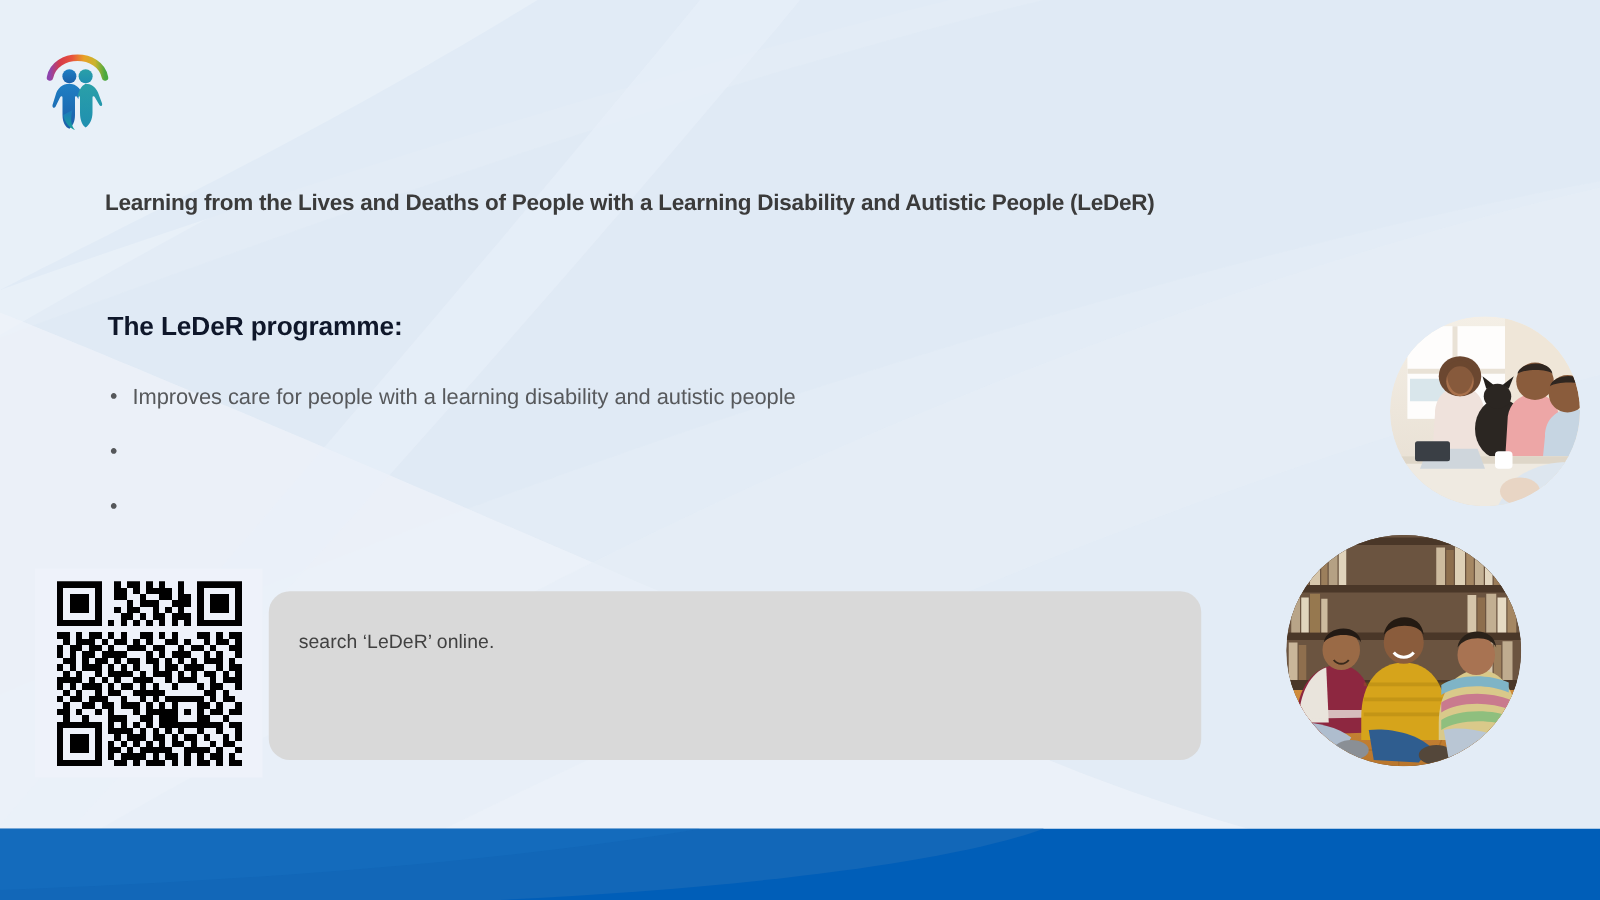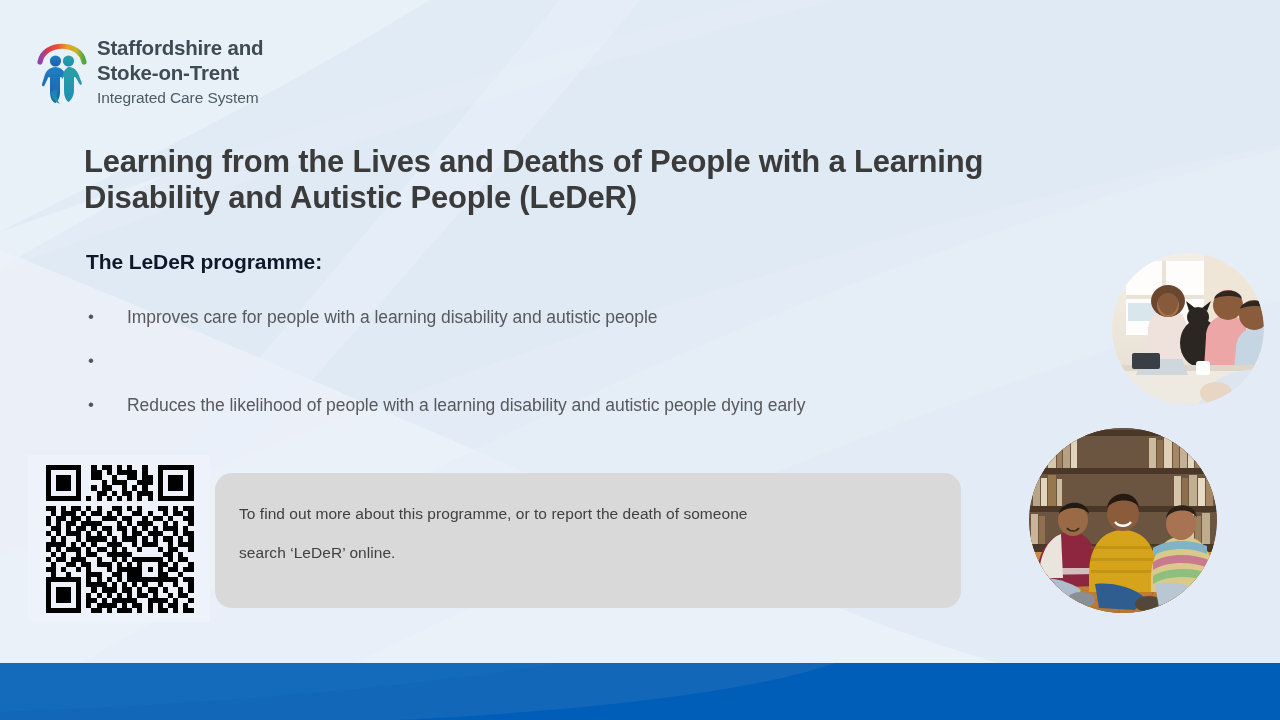--- a/index.html
+++ b/index.html
@@ -25,21 +25,21 @@
     line-height:25px; letter-spacing:-0.2px;
   }
   #logo-sub {
     font-size:15.5px; font-weight:400; color:#4e5a64;
     line-height:21px; margin-top:2px; letter-spacing:-0.1px;
   }
 
   
   #page-title {
     position:absolute; left:84px; top:144px; width:960px;
-    font-size:31px; font-weight:bold; color:#3b3b3b;
+    font-size:18px; font-weight:bold; color:#3b3b3b;
     line-height:36px; letter-spacing:-0.2px;
   }
   #subheading {
     position:absolute; left:86px; top:250px;
     font-size:21px; font-weight:bold; color:#0f172a;
     letter-spacing:-0.1px;
   }
 
   
   #bullet-list { position:absolute; left:84px; top:304px; width:1000px; }
@@ -47,21 +47,20 @@
     display:flex; align-items:flex-start;
     height:44px;
   }
   .bullet-dot {
     width:22px; flex:none; color:#55575a;
     font-size:17px; line-height:26px; text-align:left; padding-left:4px;
   }
   .bullet-text {
     font-size:17.5px; color:#57595c; line-height:26px;
     letter-spacing:-0.05px;
-    margin-left:21px;
   }
 
   
   #qr-panel {
     position:absolute; left:28px; top:455px;
     width:182px; height:167px;
     background:#eef2fa;
   }
   #qr-code {
     position:absolute; left:42px; top:465px;
@@ -143,41 +142,35 @@
              L24,46.2 C24,44.6 25.4,44.8 26,46 L26.6,47.4 C26.8,45 27.6,42.8 29,41
              C26.6,37.2 23.4,35 19.5,35 Z" fill="url(#figGradL)"></path>
 
     <circle cx="32.5" cy="29" r="5.6" fill="url(#figGradR)"></circle>
     <path d="M32.5,35 C36.8,35 40.4,37.4 42.4,42 L45.6,50.6 C46.3,52.6 44.5,53.8 43.5,52
              L40,46 C39.4,44.8 38,44.6 38,46.2 L38,58 C38,63.6 35.6,68 32.5,70
              C30,68.4 28,64.6 28,58 L28,46.2 C28,44.6 26.6,44.8 26,46 C26.8,41 29,36.6 32.5,35 Z" fill="url(#figGradR)"></path>
 
     <path d="M22,56 C20,63 20.8,68.4 24,72 C20,70.6 15.6,66 14.6,60 Z" fill="url(#tailGrad)"></path>
   </svg>
-  <div id="logo-text">
-    <div class="logo-line">Staffordshire and</div>
-    <div class="logo-line">Stoke-on-Trent</div>
-    <div id="logo-sub">Integrated Care System</div>
-  </div>
 </div>
 
 <h1 id="page-title">Learning from the Lives and Deaths of People with a Learning Disability and Autistic People (LeDeR)</h1>
 <h2 id="subheading">The LeDeR programme:</h2>
 
 <div id="bullet-list">
   <div class="bullet-row">
     <span class="bullet-dot">•</span>
     <span class="bullet-text">Improves care for people with a learning disability and autistic people</span>
   </div>
   <div class="bullet-row">
     <span class="bullet-dot">•</span>
   </div>
   <div class="bullet-row">
     <span class="bullet-dot">•</span>
-    <span class="bullet-text">Reduces the likelihood of people with a learning disability and autistic people dying early</span>
   </div>
 </div>
 
 <div id="qr-panel"></div>
 <svg id="qr-code" viewBox="0 0 29 29" shape-rendering="crispEdges">
   <rect width="29" height="29" fill="#eef2fa"></rect>
   <g fill="#000000">
 
     <path d="M0,0h7v7h-7z"></path>
       <path d="M1,1h5v5h-5z" fill="#eef2fa"></path>
@@ -224,21 +217,20 @@
     <path d="M8,23h2v1h-2z M11,23h1v1h-1z M13,23h1v2h-1z M15,23h1v1h-1z M17,23h1v1h-1z M19,23h1v1h-1z M22,23h1v1h-1z M25,23h1v1h-1z M28,23h1v2h-1z"></path>
     <path d="M9,24h1v1h-1z M11,24h2v1h-2z M15,24h2v1h-2z M18,24h1v2h-1z M20,24h2v1h-2z M23,24h1v1h-1z M26,24h1v2h-1z"></path>
     <path d="M8,25h1v2h-1z M10,25h1v1h-1z M12,25h1v1h-1z M14,25h1v2h-1z M16,25h1v1h-1z M19,25h1v1h-1z M21,25h1v2h-1z M24,25h1v1h-1z M27,25h1v1h-1z"></path>
     <path d="M9,26h1v1h-1z M11,26h1v2h-1z M13,26h1v1h-1z M15,26h2v1h-2z M17,26h1v1h-1z M20,26h1v1h-1z M22,26h2v1h-2z M25,26h1v2h-1z M28,26h1v1h-1z"></path>
     <path d="M8,27h1v1h-1z M10,27h1v1h-1z M12,27h2v1h-2z M15,27h1v2h-1z M17,27h2v1h-2z M20,27h1v2h-1z M22,27h1v1h-1z M24,27h1v1h-1z M27,27h1v2h-1z"></path>
     <path d="M9,28h2v1h-2z M12,28h1v1h-1z M14,28h1v1h-1z M16,28h1v1h-1z M18,28h1v1h-1z M22,28h2v1h-2z M25,28h1v1h-1z M28,28h1v1h-1z"></path>
   </g>
 </svg>
 
 <div id="callout-box">
-  <div class="callout-line">To find out more about this programme,  or to report the death of someone</div>
   <div class="callout-line">search ‘LeDeR’ online.</div>
 </div>
 
 <svg class="photo-circle" id="photo-meeting" viewBox="0 0 152 152">
   <defs>
     <clipPath id="clipA">
         <circle cx="76" cy="76" r="76"></circle>
       </clipPath>
     <linearGradient id="wallA" x1="0" y1="0" x2="0" y2="1">
       <stop offset="0%" stop-color="#f4efe6"></stop>

